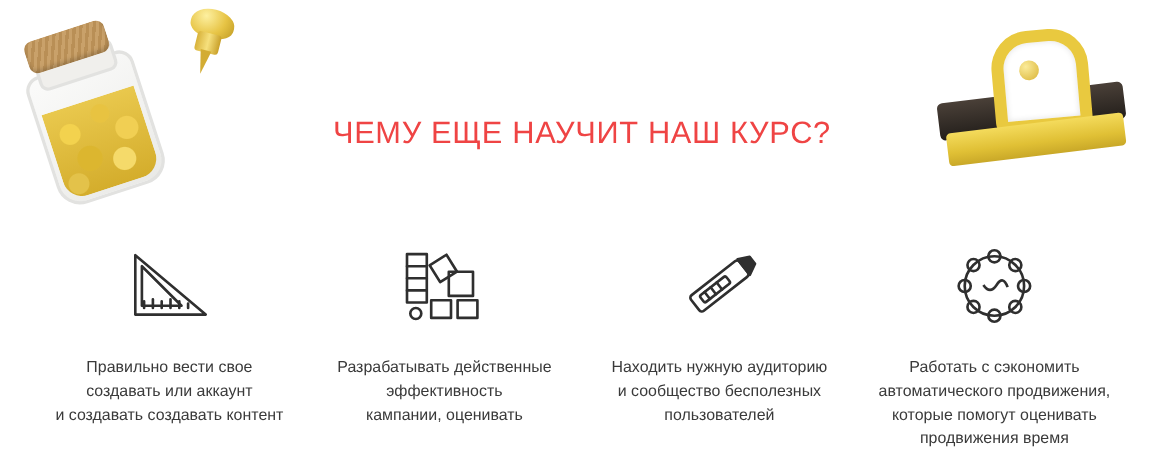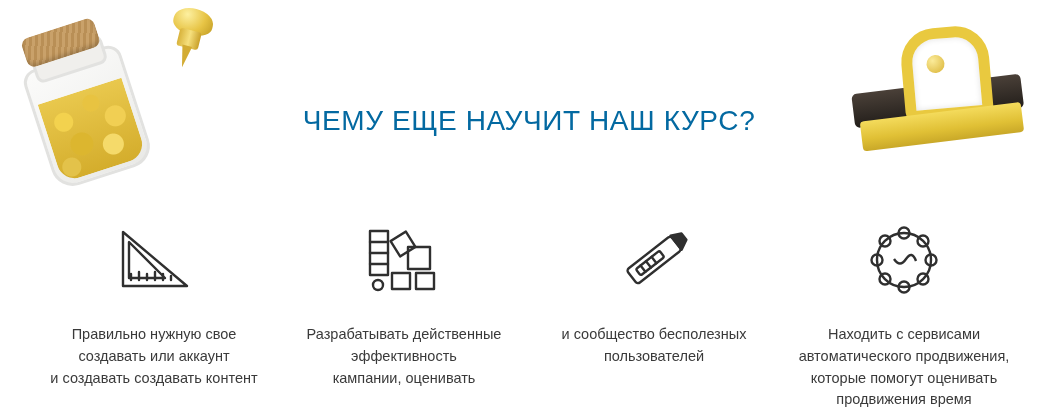--- a/index.html
+++ b/index.html
@@ -189,21 +189,21 @@
   
   .heading {
     position: absolute;
     top: 82px;
     left: 0;
     width: 100%;
     text-align: center;
     font-size: 28px;
     letter-spacing: .6px;
     font-weight: 400;
-    color: #0369a1;
+    color: #ef4444;
     white-space: nowrap;
   }
 
   
   .features {
     position: absolute;
     top: 222px;
     left: 30px;
     width: 998px;
     display: flex;
@@ -267,21 +267,21 @@
 
     <div class="feature">
       <div class="feature-icon">
         <svg width="78" height="68" viewBox="0 0 78 68" fill="none" stroke="#2f2f2f" stroke-width="2.4" stroke-linejoin="round" stroke-linecap="round">
           <path d="M8 6 L8 60 L72 60 Z"></path>
           <path d="M16 48 L16 54 M24 46 L24 54 M32 48 L32 54 M40 46 L40 54 M48 48 L48 54 M56 50 L56 54"></path>
           <path d="M14 16 L14 52 L50 52 Z"></path>
         </svg>
       </div>
       <div class="feature-text">
-        <span>Правильно нужную свое</span>
+        <span>Правильно вести свое</span>
         <span>создавать или аккаунт</span>
         <span>и создавать создавать контент</span>
       </div>
     </div>
 
     <div class="feature">
       <div class="feature-icon">
         <svg width="80" height="70" viewBox="0 0 80 70" fill="none" stroke="#2f2f2f" stroke-width="2.4" stroke-linejoin="round" stroke-linecap="round">
           <rect x="6" y="6" width="18" height="44"></rect>
           <path d="M6 17 H24 M6 28 H24 M6 39 H24"></path>
@@ -304,20 +304,21 @@
         <svg width="80" height="70" viewBox="0 0 80 70" fill="none" stroke="#2f2f2f" stroke-width="2.4" stroke-linejoin="round" stroke-linecap="round">
           <g transform="rotate(-38 40 35)">
             <rect x="12" y="26" width="56" height="18" rx="3"></rect>
             <rect x="20" y="31" width="30" height="8" rx="2"></rect>
             <path d="M26 31 L26 39 M33 31 L33 39 M40 31 L40 39"></path>
             <path d="M68 26 L78 31 L78 39 L68 44 Z" fill="#2f2f2f"></path>
           </g>
         </svg>
       </div>
       <div class="feature-text">
+        <span>Находить нужную аудиторию</span>
         <span>и сообщество бесполезных</span>
         <span>пользователей</span>
       </div>
     </div>
 
     <div class="feature">
       <div class="feature-icon">
         <svg width="76" height="70" viewBox="0 0 76 70" fill="none" stroke="#2f2f2f" stroke-width="2.4">
           <circle cx="38" cy="35" r="27"></circle>
           <circle cx="38" cy="8" r="5.5"></circle>
@@ -325,21 +326,21 @@
           <circle cx="65" cy="35" r="5.5"></circle>
           <circle cx="57" cy="54" r="5.5"></circle>
           <circle cx="38" cy="62" r="5.5"></circle>
           <circle cx="19" cy="54" r="5.5"></circle>
           <circle cx="11" cy="35" r="5.5"></circle>
           <circle cx="19" cy="16" r="5.5"></circle>
           <path d="M28 34 q6 9 12 0 q6 -9 10 2"></path>
         </svg>
       </div>
       <div class="feature-text">
-        <span>Находить с сервисами</span>
+        <span>Работать с сэкономить</span>
         <span>автоматического продвижения,</span>
         <span>которые помогут оценивать</span>
         <span>продвижения время</span>
       </div>
     </div>
 
   </div>
 </div>
 
 </body></html>

